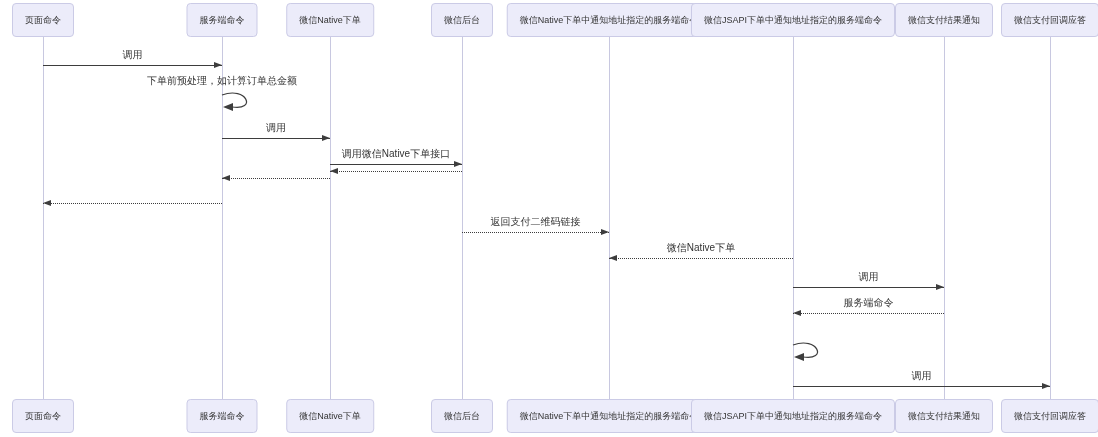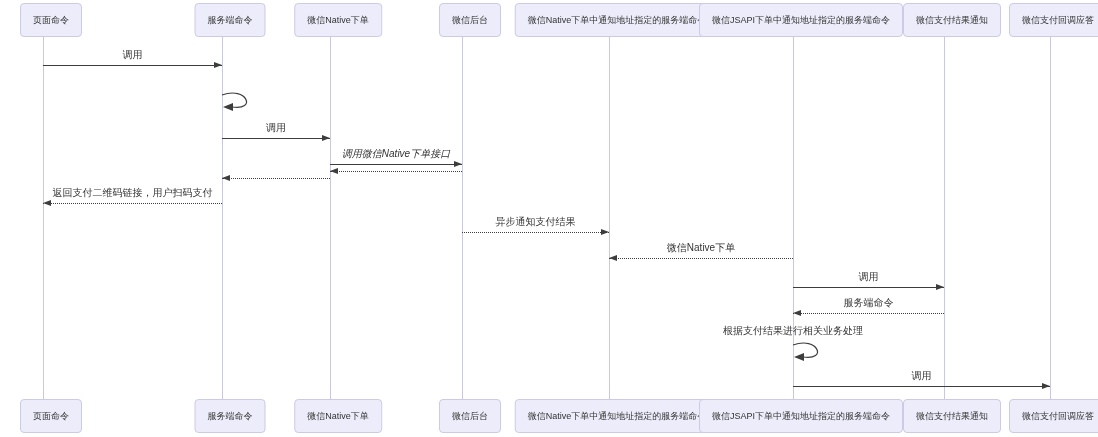--- a/index.html
+++ b/index.html
@@ -22,21 +22,20 @@
     border:1px solid var(--box-border,#cbcbe6);
     border-radius:4px;
     color:var(--box-text,#333333);
     font-size:9px;
     line-height:32px;
     height:32px;
     padding:0 12px;
     white-space:nowrap;
     text-align:center;
     box-sizing:content-box;
-    margin-left:8px;
   }
   .msg-line{
     position:absolute;
     height:0;
     border-top:1px solid var(--arrow,#3d3d3d);
   }
   .msg-line.dashed{
     border-top-style:dotted;
   }
   .msg-label{
@@ -84,50 +83,49 @@
     <div class="actor-box" style="left: 793px; top: 399px;">微信JSAPI下单中通知地址指定的服务端命令</div>
     <div class="lifeline" style="left: 944px; top: 37px; height: 362px;"></div>
     <div class="actor-box" style="left: 944px; top: 3px;">微信支付结果通知</div>
     <div class="actor-box" style="left: 944px; top: 399px;">微信支付结果通知</div>
     <div class="lifeline" style="left: 1050px; top: 37px; height: 362px;"></div>
     <div class="actor-box" style="left: 1050px; top: 3px;">微信支付回调应答</div>
     <div class="actor-box" style="left: 1050px; top: 399px;">微信支付回调应答</div>
     <div class="msg-line" style="left: 43px; top: 65px; width: 179px;"></div>
     <div class="arrowhead right" style="top: 62px; left: 214px;"></div>
     <div class="msg-label" style="left: 132.5px; top: 48px;">调用</div>
+    <div class="msg-label" style="left: 222px; top: 74px;">下单前预处理，如计算订单总金额</div>
     <div class="self-loop" style="left: 221px; top: 90px;"><svg width="40" height="24" viewBox="0 0 40 24">
         <path d="M 1 5 C 26 -4, 36 21, 11 17" fill="none" stroke="#3d3d3d" stroke-width="1.2"></path>
         <polygon points="2,17 12,13 12,21" fill="#3d3d3d"></polygon>
       </svg></div>
     <div class="msg-line" style="left: 222px; top: 138px; width: 108px;"></div>
     <div class="arrowhead right" style="top: 135px; left: 322px;"></div>
     <div class="msg-label" style="left: 276px; top: 121px;">调用</div>
     <div class="msg-line" style="left: 330px; top: 164px; width: 132px;"></div>
     <div class="arrowhead right" style="top: 161px; left: 454px;"></div>
-    <div class="msg-label" style="left: 396px; top: 147px; font-style: italic;">调用微信Native下单接口</div>
+    <div class="msg-label" style="left: 396px; top: 147px;">调用微信Native下单接口</div>
     <div class="msg-line dashed" style="left: 330px; top: 171px; width: 132px;"></div>
     <div class="arrowhead left" style="top: 168px; left: 330px;"></div>
     <div class="msg-line dashed" style="left: 222px; top: 178px; width: 108px;"></div>
     <div class="arrowhead left" style="top: 175px; left: 222px;"></div>
     <div class="msg-line dashed" style="left: 43px; top: 203px; width: 179px;"></div>
     <div class="arrowhead left" style="top: 200px; left: 43px;"></div>
-    <div class="msg-label" style="left: 132.5px; top: 186px;">返回支付二维码链接，用户扫码支付</div>
     <div class="msg-line dashed" style="left: 462px; top: 232px; width: 147px;"></div>
     <div class="arrowhead right" style="top: 229px; left: 601px;"></div>
-    <div class="msg-label" style="left: 535.5px; top: 215px;">异步通知支付结果</div>
+    <div class="msg-label" style="left: 535.5px; top: 215px;">返回支付二维码链接</div>
     <div class="msg-line dashed" style="left: 609px; top: 258px; width: 184px;"></div>
     <div class="arrowhead left" style="top: 255px; left: 609px;"></div>
     <div class="msg-label" style="left: 701px; top: 241px;">微信Native下单</div>
     <div class="msg-line" style="left: 793px; top: 287px; width: 151px;"></div>
     <div class="arrowhead right" style="top: 284px; left: 936px;"></div>
     <div class="msg-label" style="left: 868.5px; top: 270px;">调用</div>
     <div class="msg-line dashed" style="left: 793px; top: 313px; width: 151px;"></div>
     <div class="arrowhead left" style="top: 310px; left: 793px;"></div>
     <div class="msg-label" style="left: 868.5px; top: 296px;">服务端命令</div>
-    <div class="msg-label" style="left: 793px; top: 324px;">根据支付结果进行相关业务处理</div>
     <div class="self-loop" style="left: 792px; top: 340px;"><svg width="40" height="24" viewBox="0 0 40 24">
         <path d="M 1 5 C 26 -4, 36 21, 11 17" fill="none" stroke="#3d3d3d" stroke-width="1.2"></path>
         <polygon points="2,17 12,13 12,21" fill="#3d3d3d"></polygon>
       </svg></div>
     <div class="msg-line" style="left: 793px; top: 386px; width: 257px;"></div>
     <div class="arrowhead right" style="top: 383px; left: 1042px;"></div>
     <div class="msg-label" style="left: 921.5px; top: 369px;">调用</div>
   </div>
 
 </body></html>

